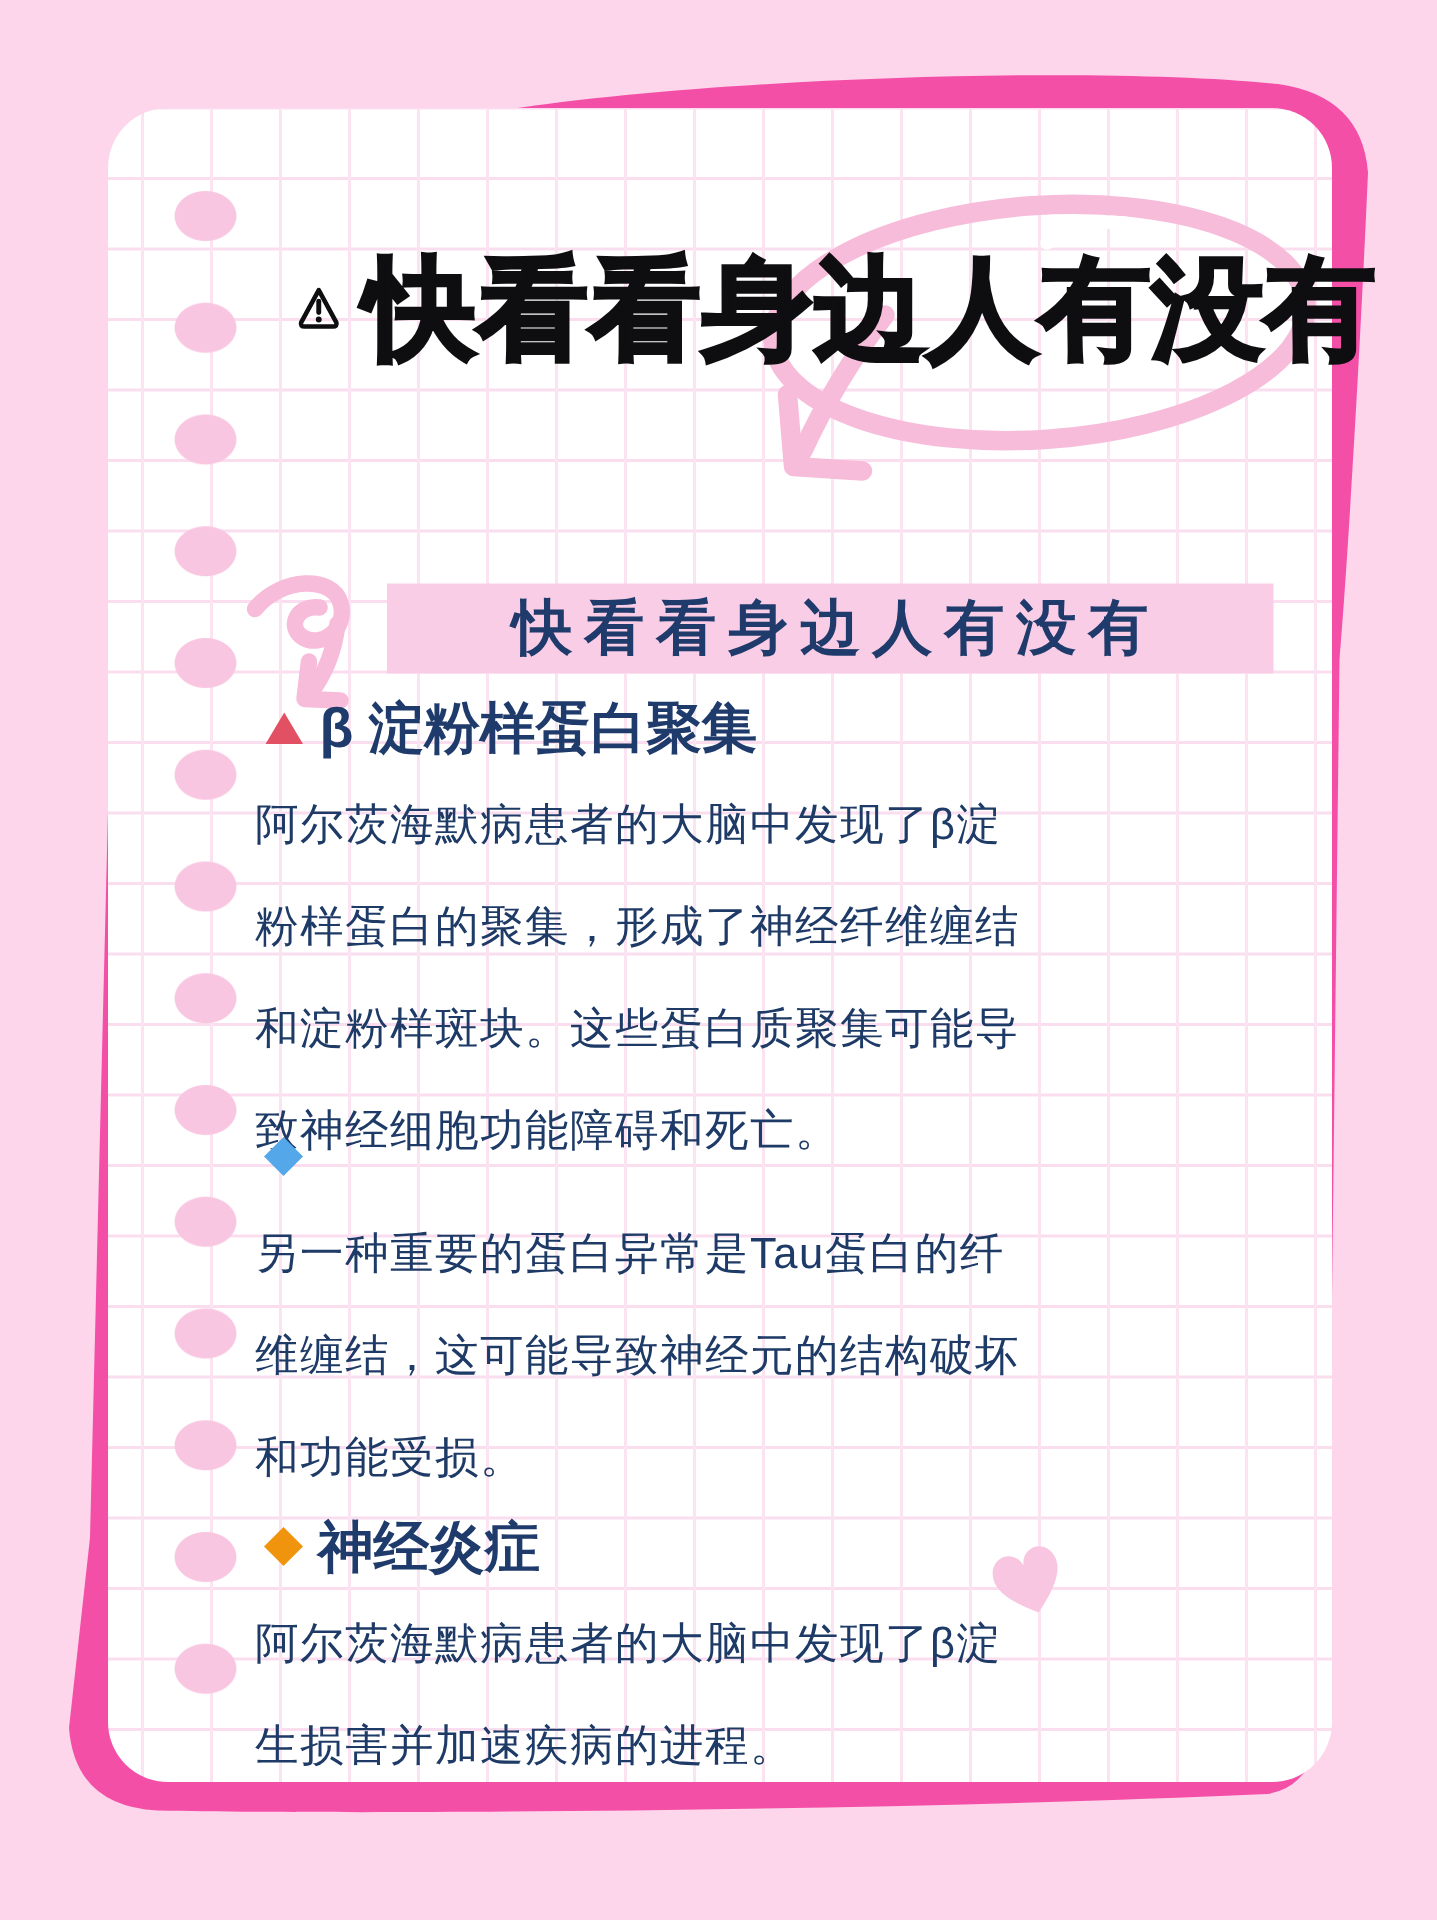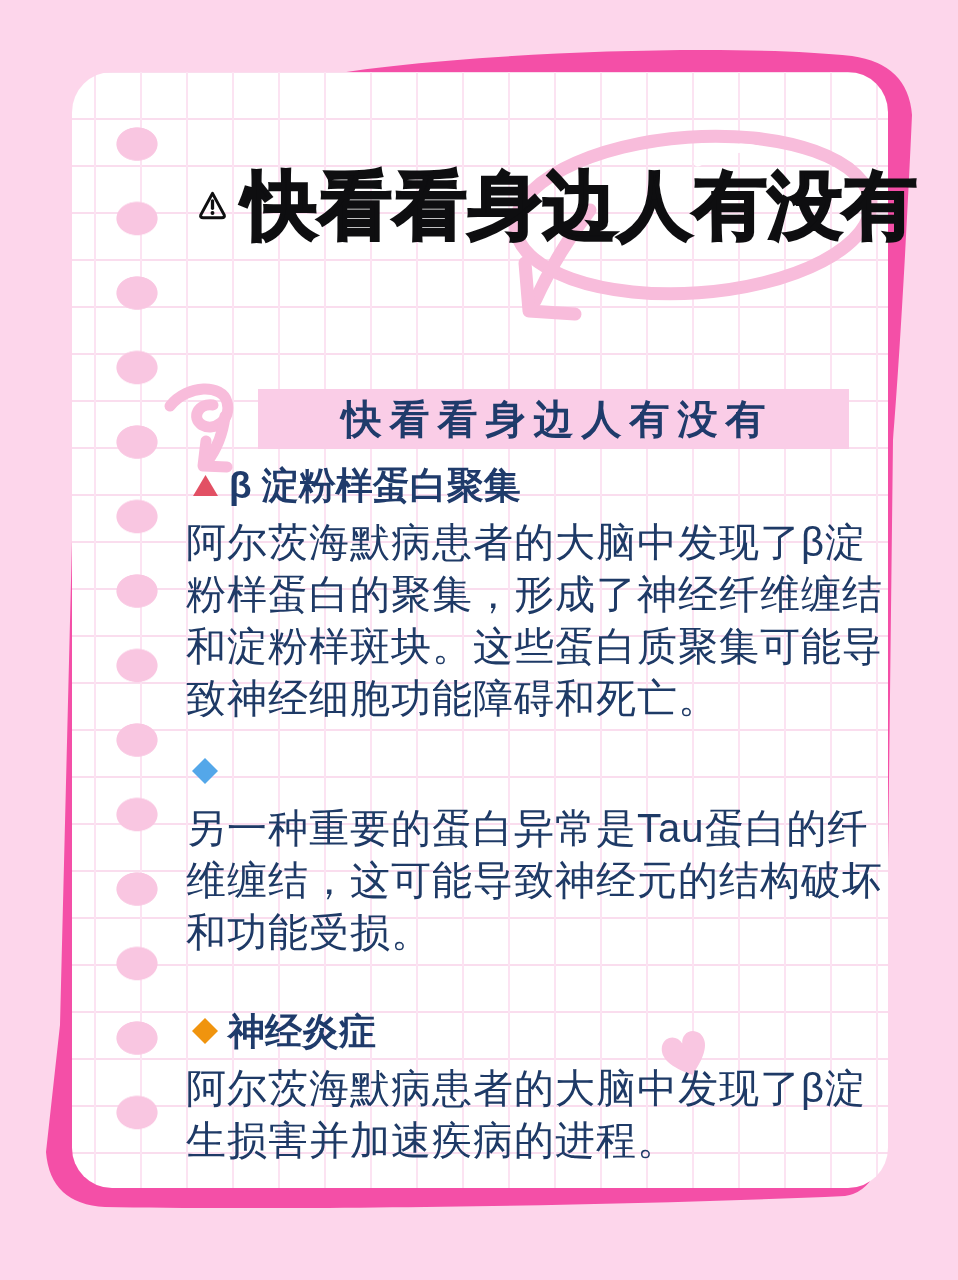--- a/index.html
+++ b/index.html
@@ -33,34 +33,34 @@
     -webkit-text-stroke:2.5px #0E0E10;white-space:nowrap;line-height:1;
   }
   .subtitle-box{
     position:absolute;left:258px;top:344px;width:591px;height:60px;
     background:#FACDE7;display:flex;align-items:center;justify-content:center;margin-top:45px;
   }
   .subtitle-text{
     font-size:40px;font-weight:700;color:#1F3B6B;letter-spacing:8px;text-indent:8px;
     line-height:1;white-space:nowrap;
   }
-  .section{position:absolute;left:186px;width:700px;}
+  .section{position:absolute;left:170px;width:700px;}
   .sec1{top:462px;}
   .sec2{top:748px;}
   .sec3{top:996px;margin-top:12px;}
   .sec-head{
     display:flex;align-items:center;gap:10px;padding-left:6px;height:46px;
   }
   .sec-head .bullet{flex:0 0 auto;display:block;}
   .sec-title{
     font-size:37px;font-weight:700;color:#1F3B6B;line-height:1;white-space:nowrap;
   }
   .sec-body{
-    margin:8px 0 0 0;font-size:40px;font-weight:500;color:#1E3A66;
-    line-height:52px;white-space:pre-line;letter-spacing:1px;
+    margin:8px 0 0 0;font-size:29px;font-weight:500;color:#1E3A66;
+    line-height:68px;white-space:pre-line;letter-spacing:1px;
   }
 </style>
 </head>
 <body>
 
 <div class="stage">
 
   <svg class="backdrop-svg" width="958" height="1280" viewBox="0 0 958 1280" aria-hidden="true">
     <path d="M 300 80
              C 420 54, 720 42, 852 56

